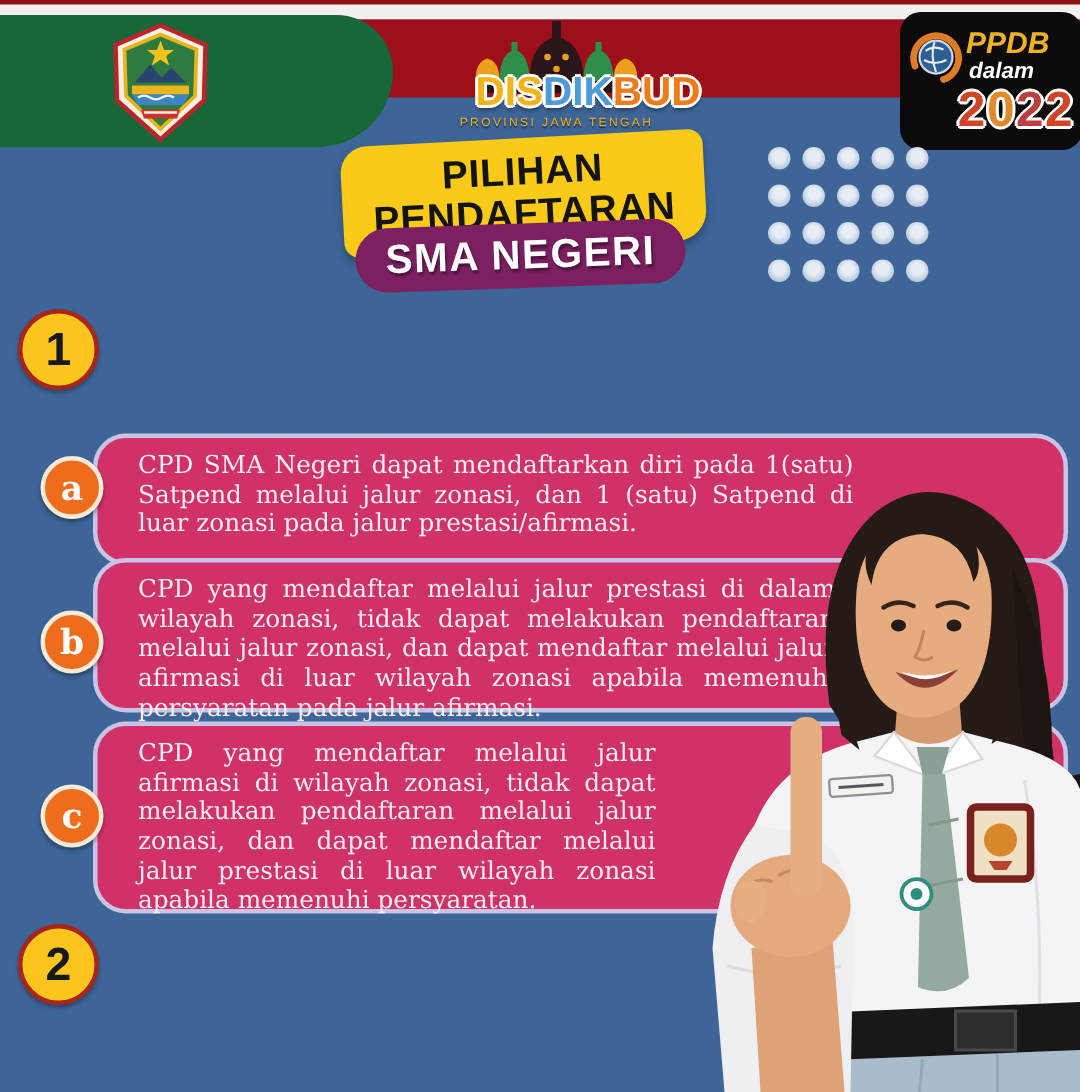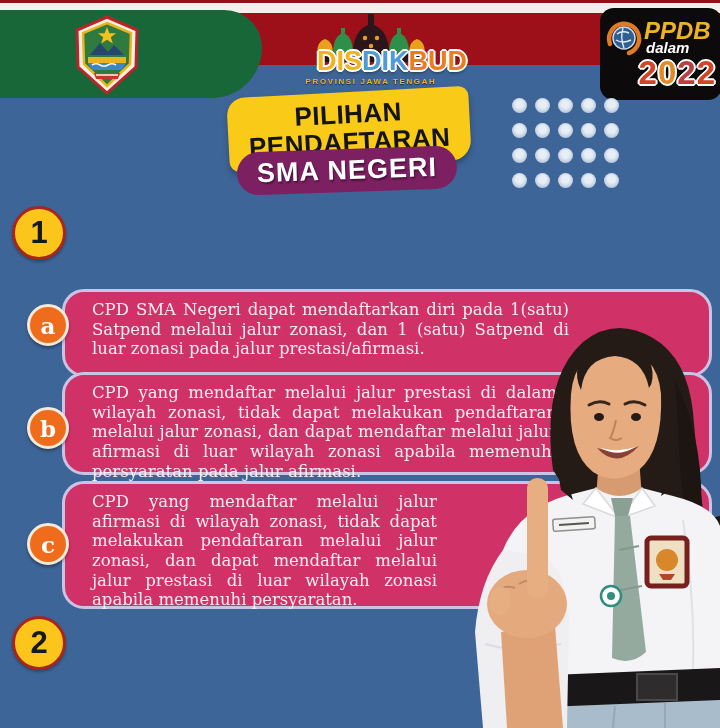--- a/index.html
+++ b/index.html
@@ -20,30 +20,30 @@
   .disdikbud-title{
     margin-top:-16px;font-family:"Liberation Sans",sans-serif;font-weight:bold;
     font-size:27px;letter-spacing:0;line-height:1;position:relative;
   }
   .disdikbud-title span{
     text-shadow:-2px 0 0 #fff,2px 0 0 #fff,0 -2px 0 #fff,0 2px 0 #fff,
       -1px -1px 0 #fff,1px 1px 0 #fff,-1px 1px 0 #fff,1px -1px 0 #fff,0 3px 3px rgba(0,0,0,.45);
   }
   .c-dis{color:#f4b318;padding-left:36px;} .c-dik{color:#4f9ad8;} .c-bud{color:#ee7c1b;}
   .disdikbud-sub{
-    font-family:"Liberation Sans",sans-serif;font-weight:bold;font-size:8px;
+    font-family:"Liberation Sans",sans-serif;font-weight:normal;font-size:8px;
     color:#f4b318;letter-spacing:1.6px;margin-top:2px;
     text-shadow:0 1px 1px rgba(0,0,0,.6);
   }
 
   
   .ppdb-panel{position:absolute;left:600px;top:8px;width:122px;height:92px;background:#0c0a0b;border-radius:14px;}
   .ppdb-globe{position:absolute;left:5px;top:12px;}
   .ppdb-title{position:absolute;left:44px;top:11px;color:#efb225;font-family:"Liberation Sans",sans-serif;
-    font-weight:bold;font-style:italic;font-size:24px;line-height:1;}
+    font-weight:bold;font-style:italic;font-size:20px;line-height:1;}
   .ppdb-online{position:absolute;left:46px;top:32px;color:#fff;font-family:"Liberation Sans",sans-serif;
     font-weight:bold;font-style:italic;font-size:15px;line-height:1;}
   .ppdb-year{position:absolute;left:0;top:48px;width:116px;text-align:right;
     font-family:"Liberation Sans",sans-serif;font-weight:bold;font-size:33px;line-height:1;letter-spacing:1px;}
   .ppdb-year span{
     text-shadow:-2px 0 0 #fff,2px 0 0 #fff,0 -2px 0 #fff,0 2px 0 #fff,
       -1px -1px 0 #fff,1px 1px 0 #fff,-1px 1px 0 #fff,1px -1px 0 #fff;
   }
   .y1{color:#cf4526;} .y2{color:#e08b28;} .y3{color:#b93f40;} .y4{color:#cf4526;}
 

